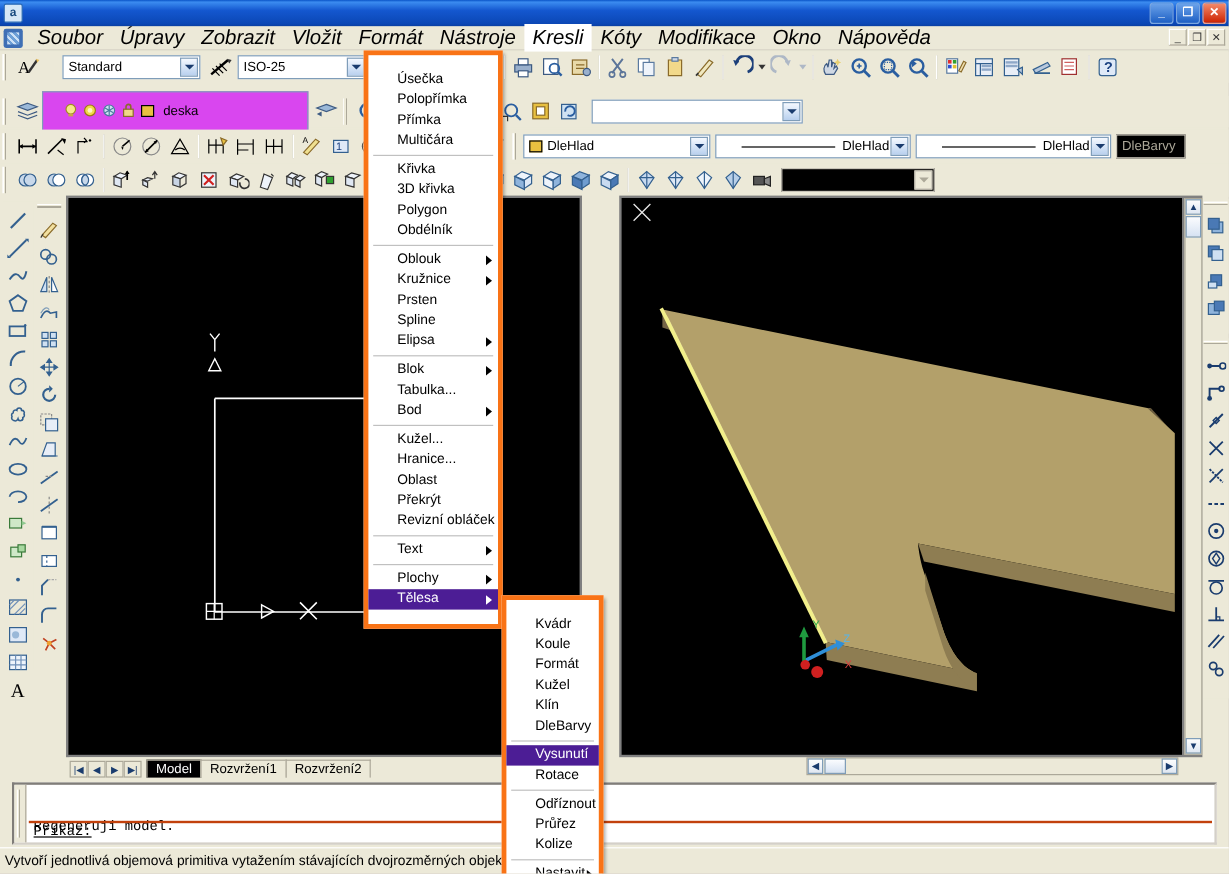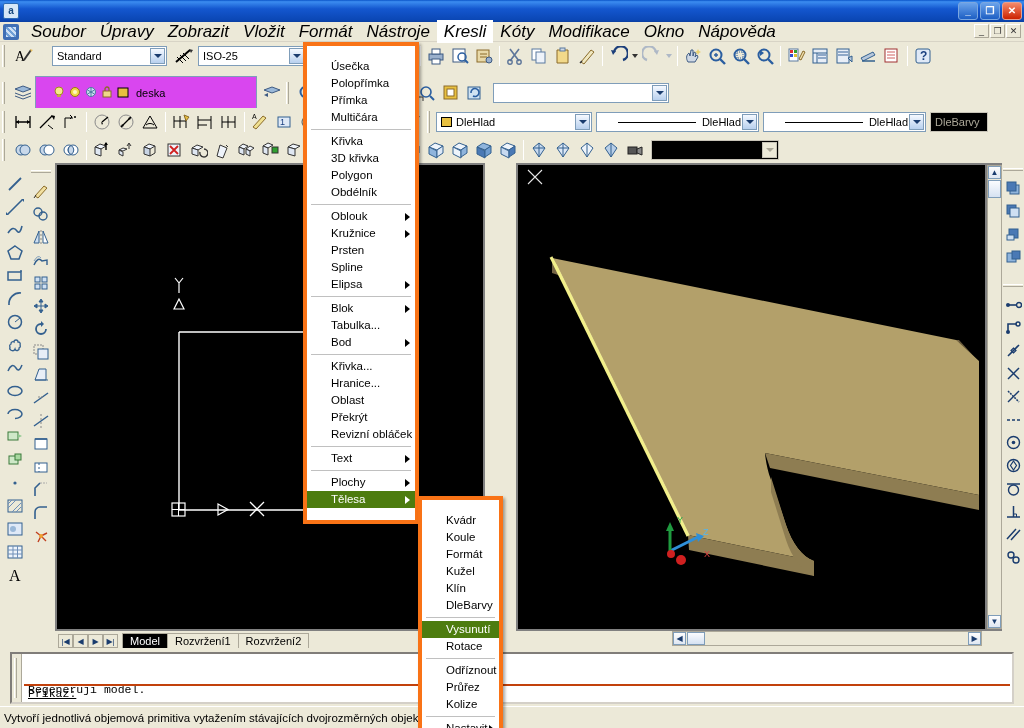--- a/index.html
+++ b/index.html
@@ -117,21 +117,21 @@
   
   .statusbar { position:absolute; left:0; bottom:0; width:1024px; height:22px;
     background:#ece9d8; border-top:1px solid #fff; display:flex; align-items:center;
     font-size:11.5px; color:#000; padding-left:4px; }
 
   
   .popup { position:absolute; background:#fff; border:4px solid #f97316;
     box-shadow:2px 2px 3px rgba(0,0,0,.35); padding:12px 0; z-index:50; }
   .pitem { height:17px; line-height:17px; padding:0 18px 0 24px; font-size:11.5px; white-space:nowrap;
     position:relative; color:#000; }
-  .pitem.sel { background:#4d7c0f; color:#fff; }
+  .pitem.sel { background:#4c1d95; color:#fff; }
   .pitem .sub { position:absolute; right:5px; top:5px; width:0;height:0;
     border-top:4px solid transparent;border-bottom:4px solid transparent;border-left:5px solid #000; }
   .pitem.sel .sub { border-left-color:#fff; }
   .psep { height:1px; margin:3px 4px; background:#c0c0c0; }
 
   .ucs-lbl { position:absolute; font-family:"Liberation Sans",sans-serif; font-size:9px; }
 </style>
 </head>
 <body>
 
@@ -1191,21 +1191,21 @@
     <div class="pitem">
       <span>Blok</span>
       <span class="sub"></span>
     </div>
     <div class="pitem">Tabulka...</div>
     <div class="pitem">
       <span>Bod</span>
       <span class="sub"></span>
     </div>
     <div class="psep"></div>
-    <div class="pitem">Křivka...</div>
+    <div class="pitem">Kužel...</div>
     <div class="pitem">Hranice...</div>
     <div class="pitem">Oblast</div>
     <div class="pitem">Překrýt</div>
     <div class="pitem">Revizní obláček</div>
     <div class="psep"></div>
     <div class="pitem">
       <span>Text</span>
       <span class="sub"></span>
     </div>
     <div class="psep"></div>

